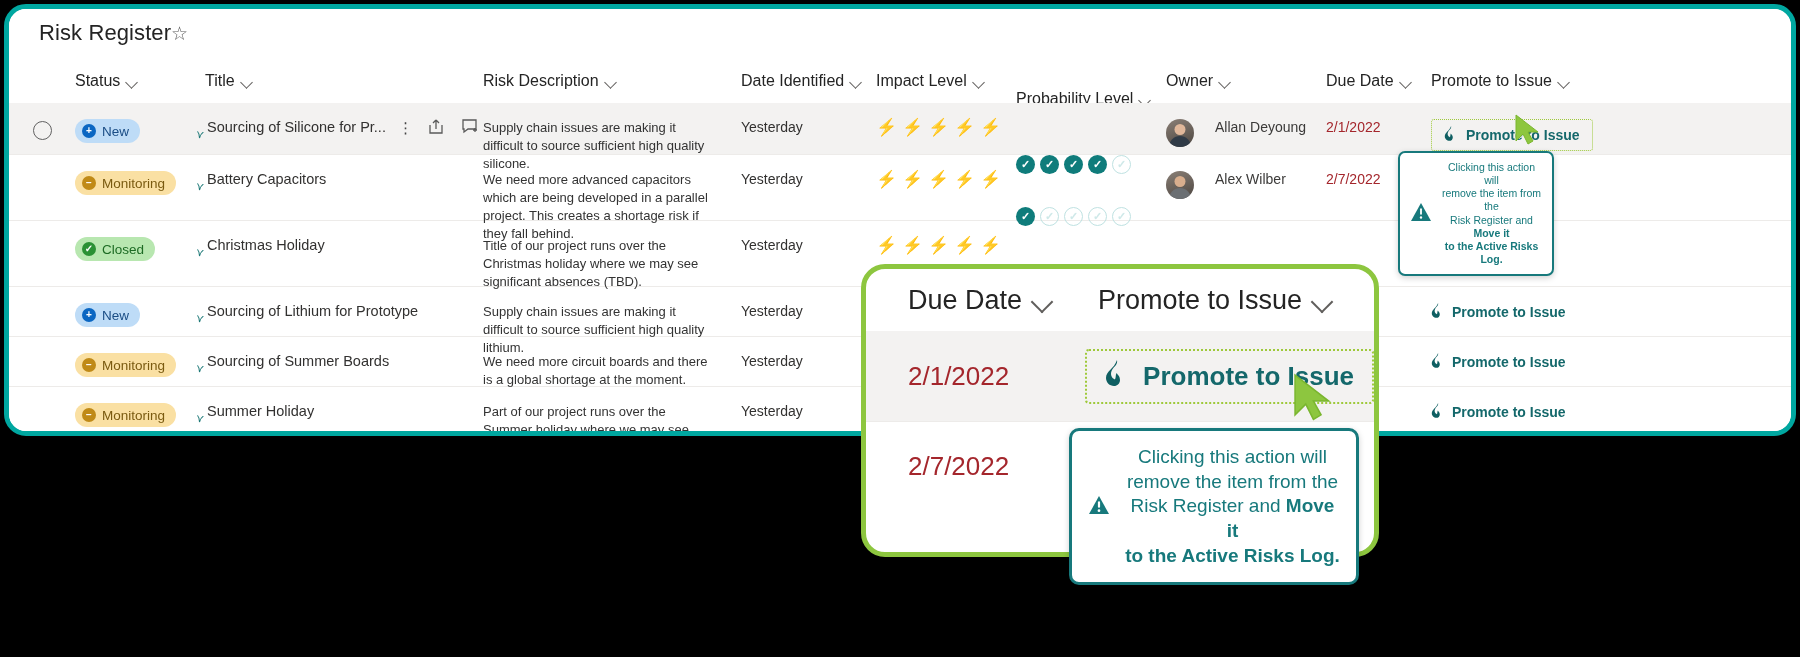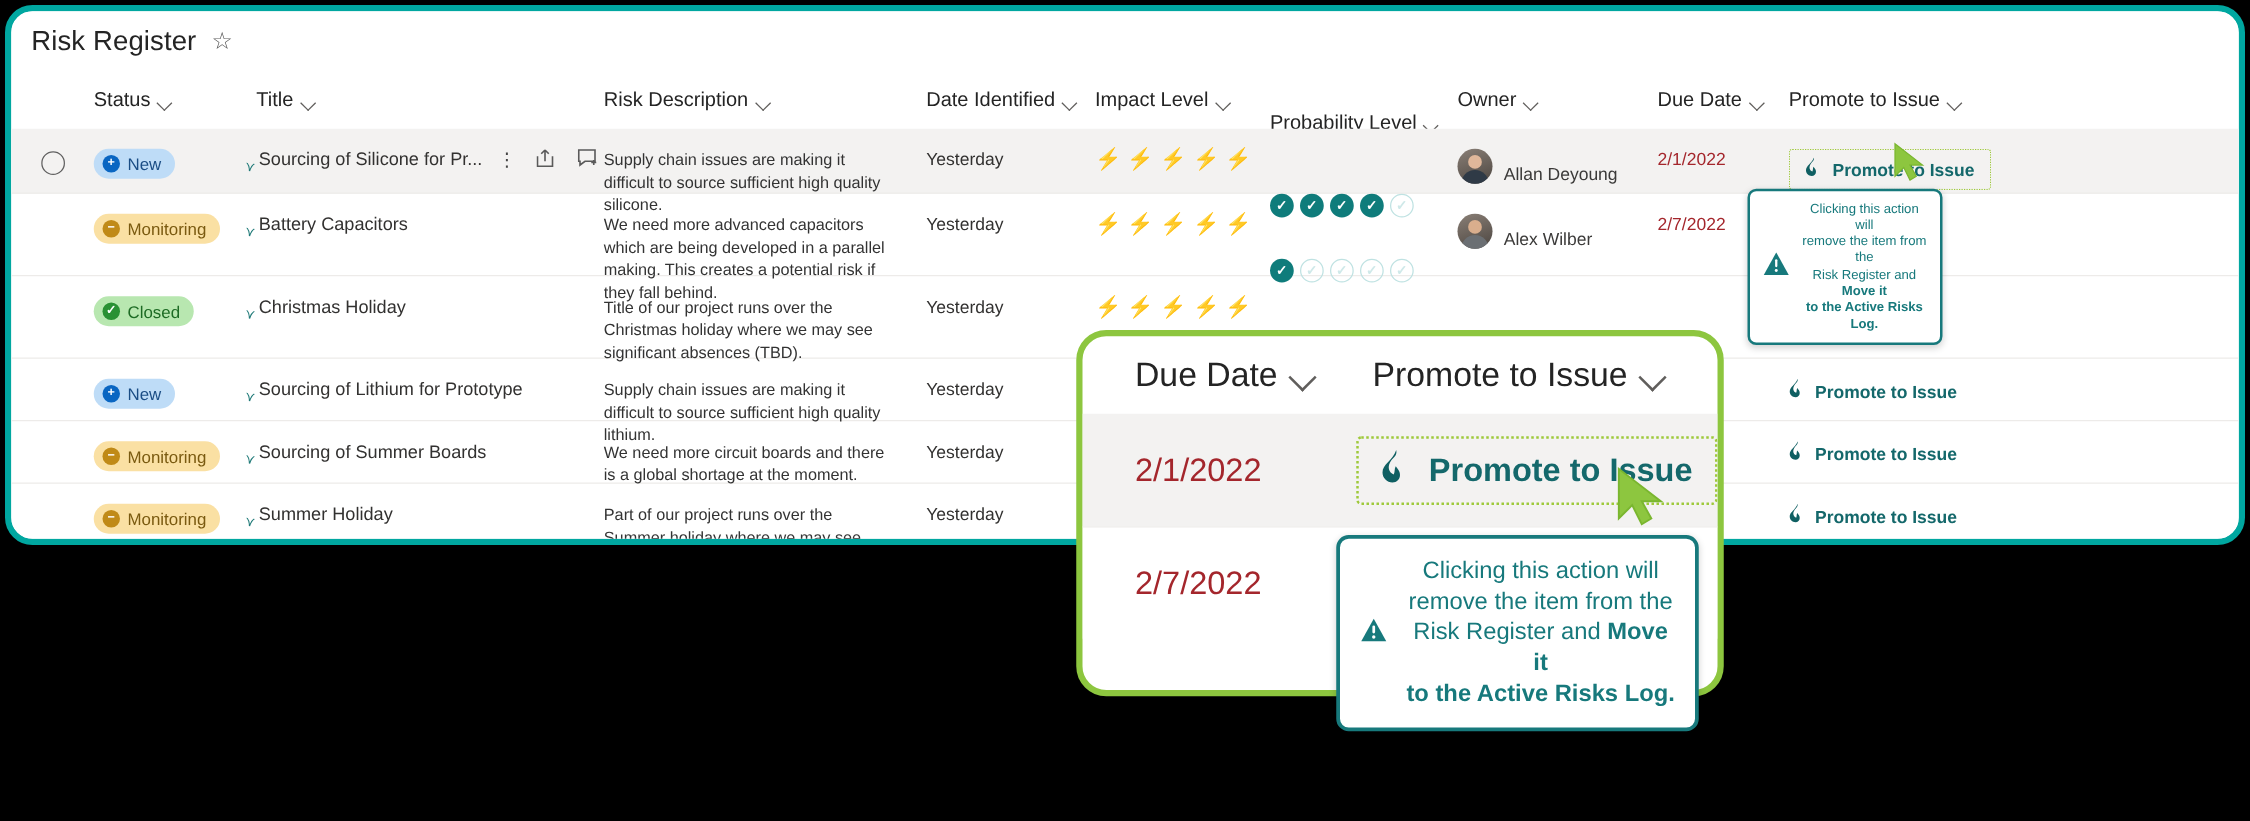--- a/index.html
+++ b/index.html
@@ -10,21 +10,21 @@
 
   
   .app-frame {
     position:absolute; left:4px; top:4px; width:1792px; height:432px;
     border:5px solid #00A7A0; border-radius:22px; background:#fff; overflow:hidden;
   }
   .app-inner { position:absolute; inset:0; background:#fff; }
 
   
   .titlebar { position:absolute; left:0; top:0; height:48px; width:100%;
-     display:flex; align-items:center; padding-left:16px; gap:12px; }
+     display:flex; align-items:center; padding-left:30px; }
   .page-title { font-size:22px; color:#242424; font-weight:400; letter-spacing:.1px; }
   .star-icon { font-size:19px; color:#5a5a5a; line-height:1; }
 
   
   .grid { position:absolute; left:0; top:50px; right:0; bottom:0; }
 
   .row { display:flex; align-items:stretch; position:relative; }
   .row.header { height:44px; align-items:center; }
   .row.alt { background:#f3f2f1; }
   .row.body { border-bottom:1px solid #edebe9; }
@@ -75,21 +75,21 @@
   .desc { font-size:13px; line-height:18px; color:#333; }
 
   .bolts, .dots { display:flex; gap:5px; align-items:center; }
   .bolt { font-size:17px; line-height:1; color:#0f7c7b; }
   .bolt.off { color:#c9e8e8; }
   .pdot { width:19px; height:19px; border-radius:50%; display:inline-flex;
     align-items:center; justify-content:center; font-size:11px; font-weight:700;
     background:#0f7c7b; color:#fff; }
   .pdot.off { background:transparent; border:1.6px solid #bfe2e2; color:#cfe9e9; }
 
-  .owner { display:flex; align-items:flex-end; gap:9px; }
+  .owner { display:flex; align-items:flex-start; gap:21px; }
   .avatar { width:28px; height:28px; border-radius:50%; flex:none;
     background:linear-gradient(160deg,#8a7f76,#4b4540); position:relative; overflow:hidden; }
   .avatar::before { content:""; position:absolute; left:50%; top:5px; width:11px; height:11px;
     border-radius:50%; background:#e0b79a; transform:translateX(-50%); }
   .avatar::after { content:""; position:absolute; left:50%; bottom:-4px; width:22px; height:15px;
     border-radius:11px 11px 0 0; background:#2f3a46; transform:translateX(-50%); }
   .avatar.a2::before { background:#d9ae8d; }
   .avatar.a2::after { background:#6b6f73; }
   .avatar.a3::before { background:#e8c0a4; }
   .avatar.a3::after { background:#8e2f3c; }
@@ -295,21 +295,21 @@
               <div class="cell c-status">
                 <span class="badge badge-monitoring">
                   <span class="dot">−</span>
                   <span>Monitoring</span>
                 </span>
               </div>
               <div class="cell c-title">
                 <span class="title-wrap"><span class="sparkle">⋎</span><span class="title-text">Battery Capacitors</span></span>
               </div>
               <div class="cell c-desc">
-                <div class="desc">We need more advanced capacitors which are being developed in a parallel making. This creates a potential risk if they fall behind.</div>
+                <div class="desc">We need more advanced capacitors which are being developed in a parallel project. This creates a shortage risk if they fall behind.</div>
               </div>
               <div class="cell c-date">Yesterday</div>
               <div class="cell c-impact">
                 <span class="bolts">
                   <span class="bolt">⚡</span>
                   <span class="bolt">⚡</span>
                   <span class="bolt">⚡</span>
                   <span class="bolt">⚡</span>
                   <span class="bolt">⚡</span>
                 </span>

